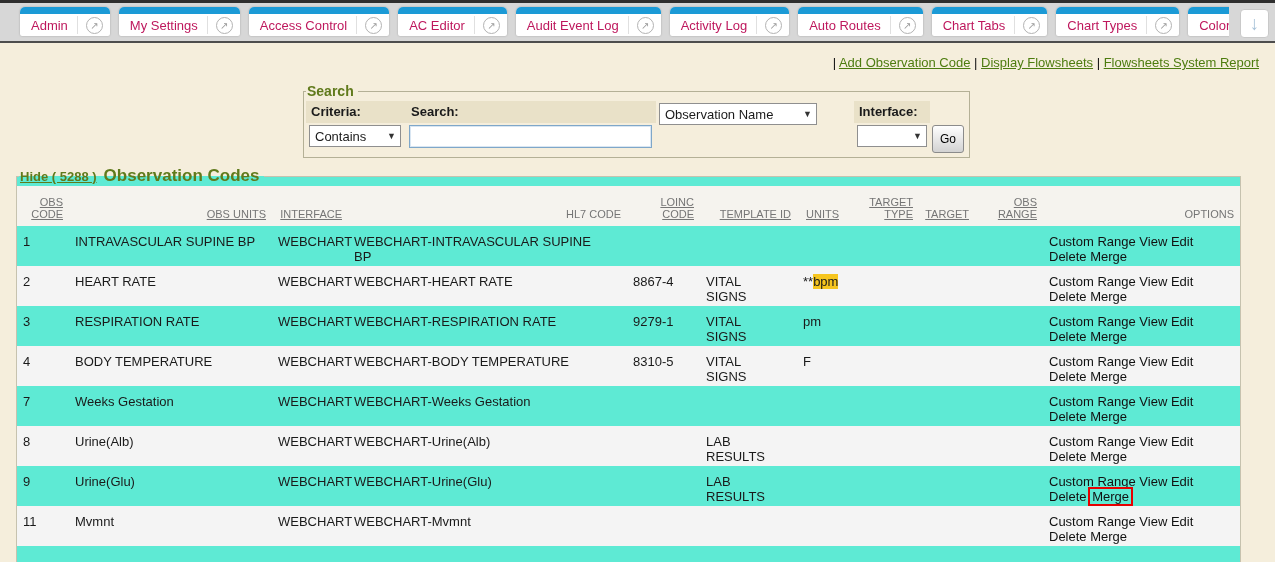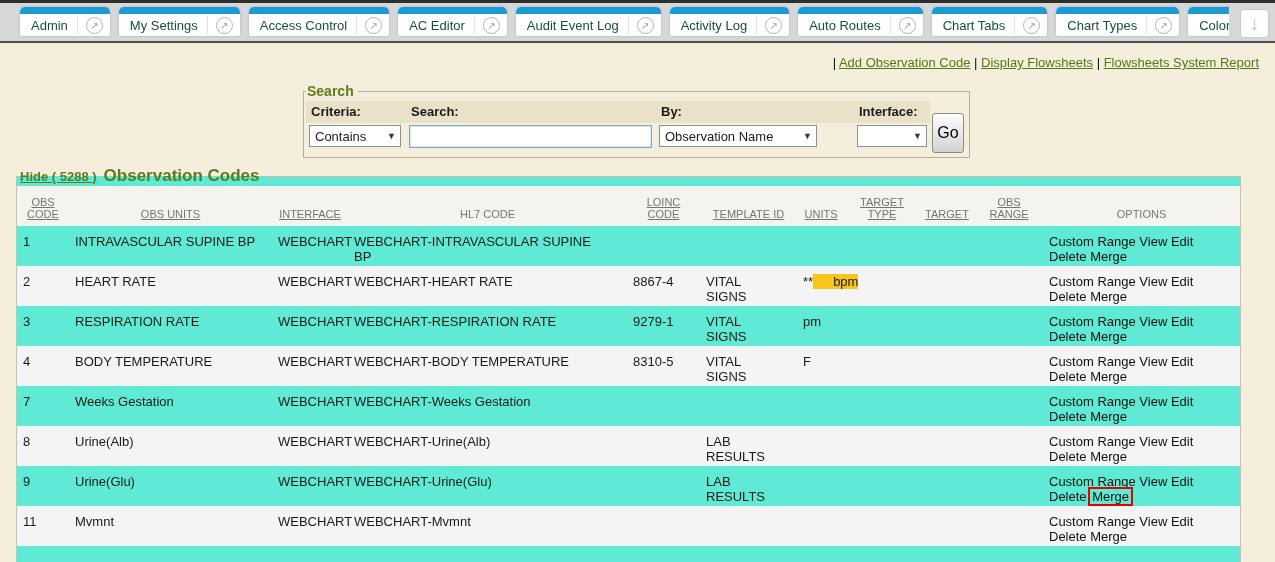--- a/index.html
+++ b/index.html
@@ -12,21 +12,21 @@
 
   
   .tabbar { position:relative; height:43px; background:#d7d7d7;
             border-top:3px solid #2e2e2e; border-bottom:2px solid #4d4d4d; }
   .tabs { display:flex; align-items:flex-start; gap:9px;
           padding:4px 0 0 20px; height:38px; overflow:hidden; margin-right:46px; }
   .tab { flex:0 0 auto; background:#fff; border-radius:5px 5px 2px 2px;
          height:29px; cursor:pointer; box-shadow:0 0 2px rgba(0,0,0,.25); }
   .tab-cap { height:7px; background:var(--accent,#1b9ad6); border-radius:5px 5px 0 0; }
   .tab-body { display:flex; align-items:center; height:22px; padding:0 7px 0 11px; }
-  .tab-label { color:#14532d; white-space:nowrap; padding-right:9px; }
+  .tab-label { color:#be185d; white-space:nowrap; padding-right:9px; }
   .tab-open { display:inline-flex; align-items:center; justify-content:center;
               width:17px; height:17px; border:1px solid #b3b3b3; border-radius:50%;
               color:#9a9a9a; font-size:10px; margin-left:8px; position:relative; }
   .tab-sep { width:1px; height:18px; background:#e0e0e0; }
   .overflow-btn { position:absolute; right:6px; top:6px; width:29px; height:29px;
                   background:#fff; border:1px solid #c9c9c9; border-radius:4px;
                   display:flex; align-items:center; justify-content:center; cursor:pointer; }
   .overflow-btn .dn { color:#a7c2d8; font-size:19px; font-weight:bold; line-height:1; }
 
   
@@ -45,43 +45,43 @@
   .col-criteria { width:100px; } .col-search { width:250px; }
   .col-by { width:198px; } .col-iface { width:76px; }
   .col-go { width:36px; display:flex; align-items:center; justify-content:flex-end; }
   .fake-select { display:flex; align-items:center; justify-content:space-between;
                  background:#fff; border:1px solid #8f8f8f; height:22px;
                  padding:0 4px 0 5px; cursor:pointer; }
   .fake-select .car { font-size:9px; color:#333; }
   .sel-criteria { width:92px; } .sel-by { width:158px; } .sel-iface { width:70px; }
   .search-input { width:243px; height:23px; border:1px solid #7fa7c9;
                   box-shadow:inset 0 0 0 1px #d9e6f2; padding:0 4px; font-size:13px; }
-  .go-btn { width:32px; height:40px; border:1px solid #8b8b8b; border-radius:3px;
-            background:linear-gradient(#fefefe,#d2d2d2); font-size:16px; cursor:pointer;
+  .go-btn { width:32px; height:28px; border:1px solid #8b8b8b; border-radius:3px;
+            background:linear-gradient(#fefefe,#d2d2d2); font-size:12px; cursor:pointer;
             font-family:"Liberation Sans",sans-serif; }
 
   
   .obs-fs { margin:8px 0 0 16px; width:1058px; height:410px;
             border:1px solid #c6c2ae; border-bottom:none; padding:0; background:#5eead4; }
   .obs-fs legend { display:flex; align-items:baseline; gap:7px; margin-left:2px; padding:0 5px 0 1px; }
   .hide-link { color:var(--green,#607a1c); font-weight:bold; font-size:13px; }
   .obs-title { color:var(--green,#607a1c); font-weight:bold; font-size:17px; }
 
   table.obs { border-collapse:collapse; width:100%; table-layout:fixed; }
   .obs th { background:var(--hdr,#f5f3ee); color:#757575; font-weight:normal; font-size:11px;
-            text-align:center; vertical-align:bottom; padding:4px 6px 6px 6px; height:40px; }
+            text-align:right; vertical-align:bottom; padding:4px 6px 6px 6px; height:40px; }
   .obs th .sortable { text-decoration:underline; cursor:pointer; }
   .obs td { vertical-align:top; padding:8px 6px 2px 6px; height:40px; line-height:15px; }
   .obs tbody tr:nth-child(even) { background:var(--alt,#f4f4f4); }
   .c-code{width:52px;} .c-name{width:203px;} .c-iface{width:76px;} .c-hl7{width:279px;}
   .c-loinc{width:73px;} .c-tpl{width:97px;} .c-units{width:48px;} .c-ttype{width:74px;}
   .c-target{width:56px;} .c-range{width:68px;} .c-opt{width:197px;}
   td.f-hl7 { padding-right:30px; }
   td.f-tpl { padding-right:24px; }
-  .hl { background:var(--yellow,#f6c51e);padding-left:20px; }
+  .hl { background:var(--yellow,#f6c51e); }
   .opt-link { color:#111; text-decoration:none; cursor:pointer; }
   .red-box { outline:2px solid var(--red,#e60000); padding:0 2px; }
 </style>
 </head>
 <body>
 
 <div class="tabbar">
   <div class="tabs" id="tabs">
   <div class="tab">
     <div class="tab-cap"></div>
@@ -192,21 +192,20 @@
         </div>
       </div>
     </div>
     <div class="s-col col-search">
       <div class="s-lab">Search:</div>
       <div class="s-ctl">
         <input class="search-input" value="" style="">
       </div>
     </div>
     <div class="s-col col-by">
-      <div class="s-lab">By:</div>
       <div class="s-ctl">
         <div class="fake-select sel-by">
           <span>Observation Name</span>
           <span class="car">▼</span>
         </div>
       </div>
     </div>
     <div class="s-col col-iface">
       <div class="s-lab">Interface:</div>
       <div class="s-ctl">

